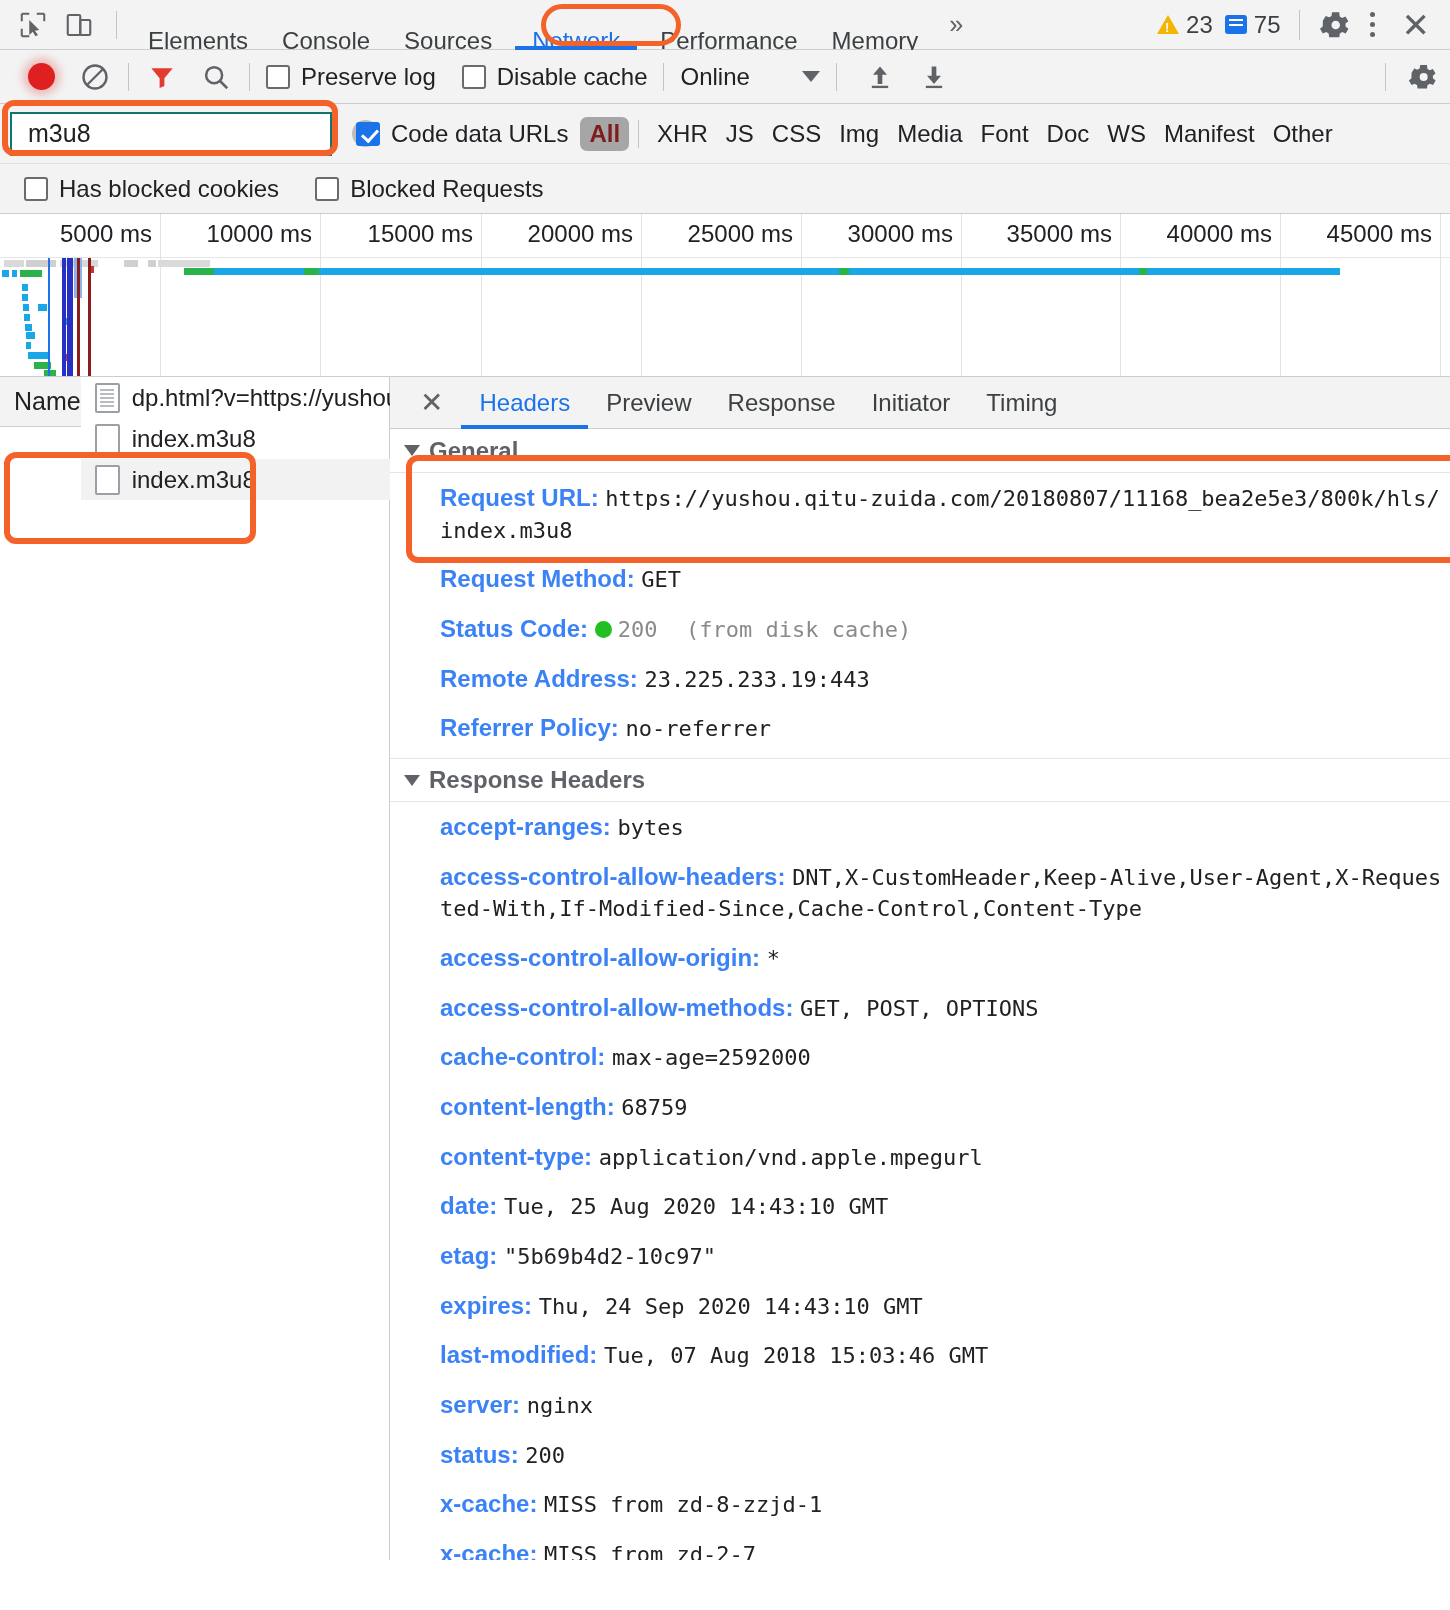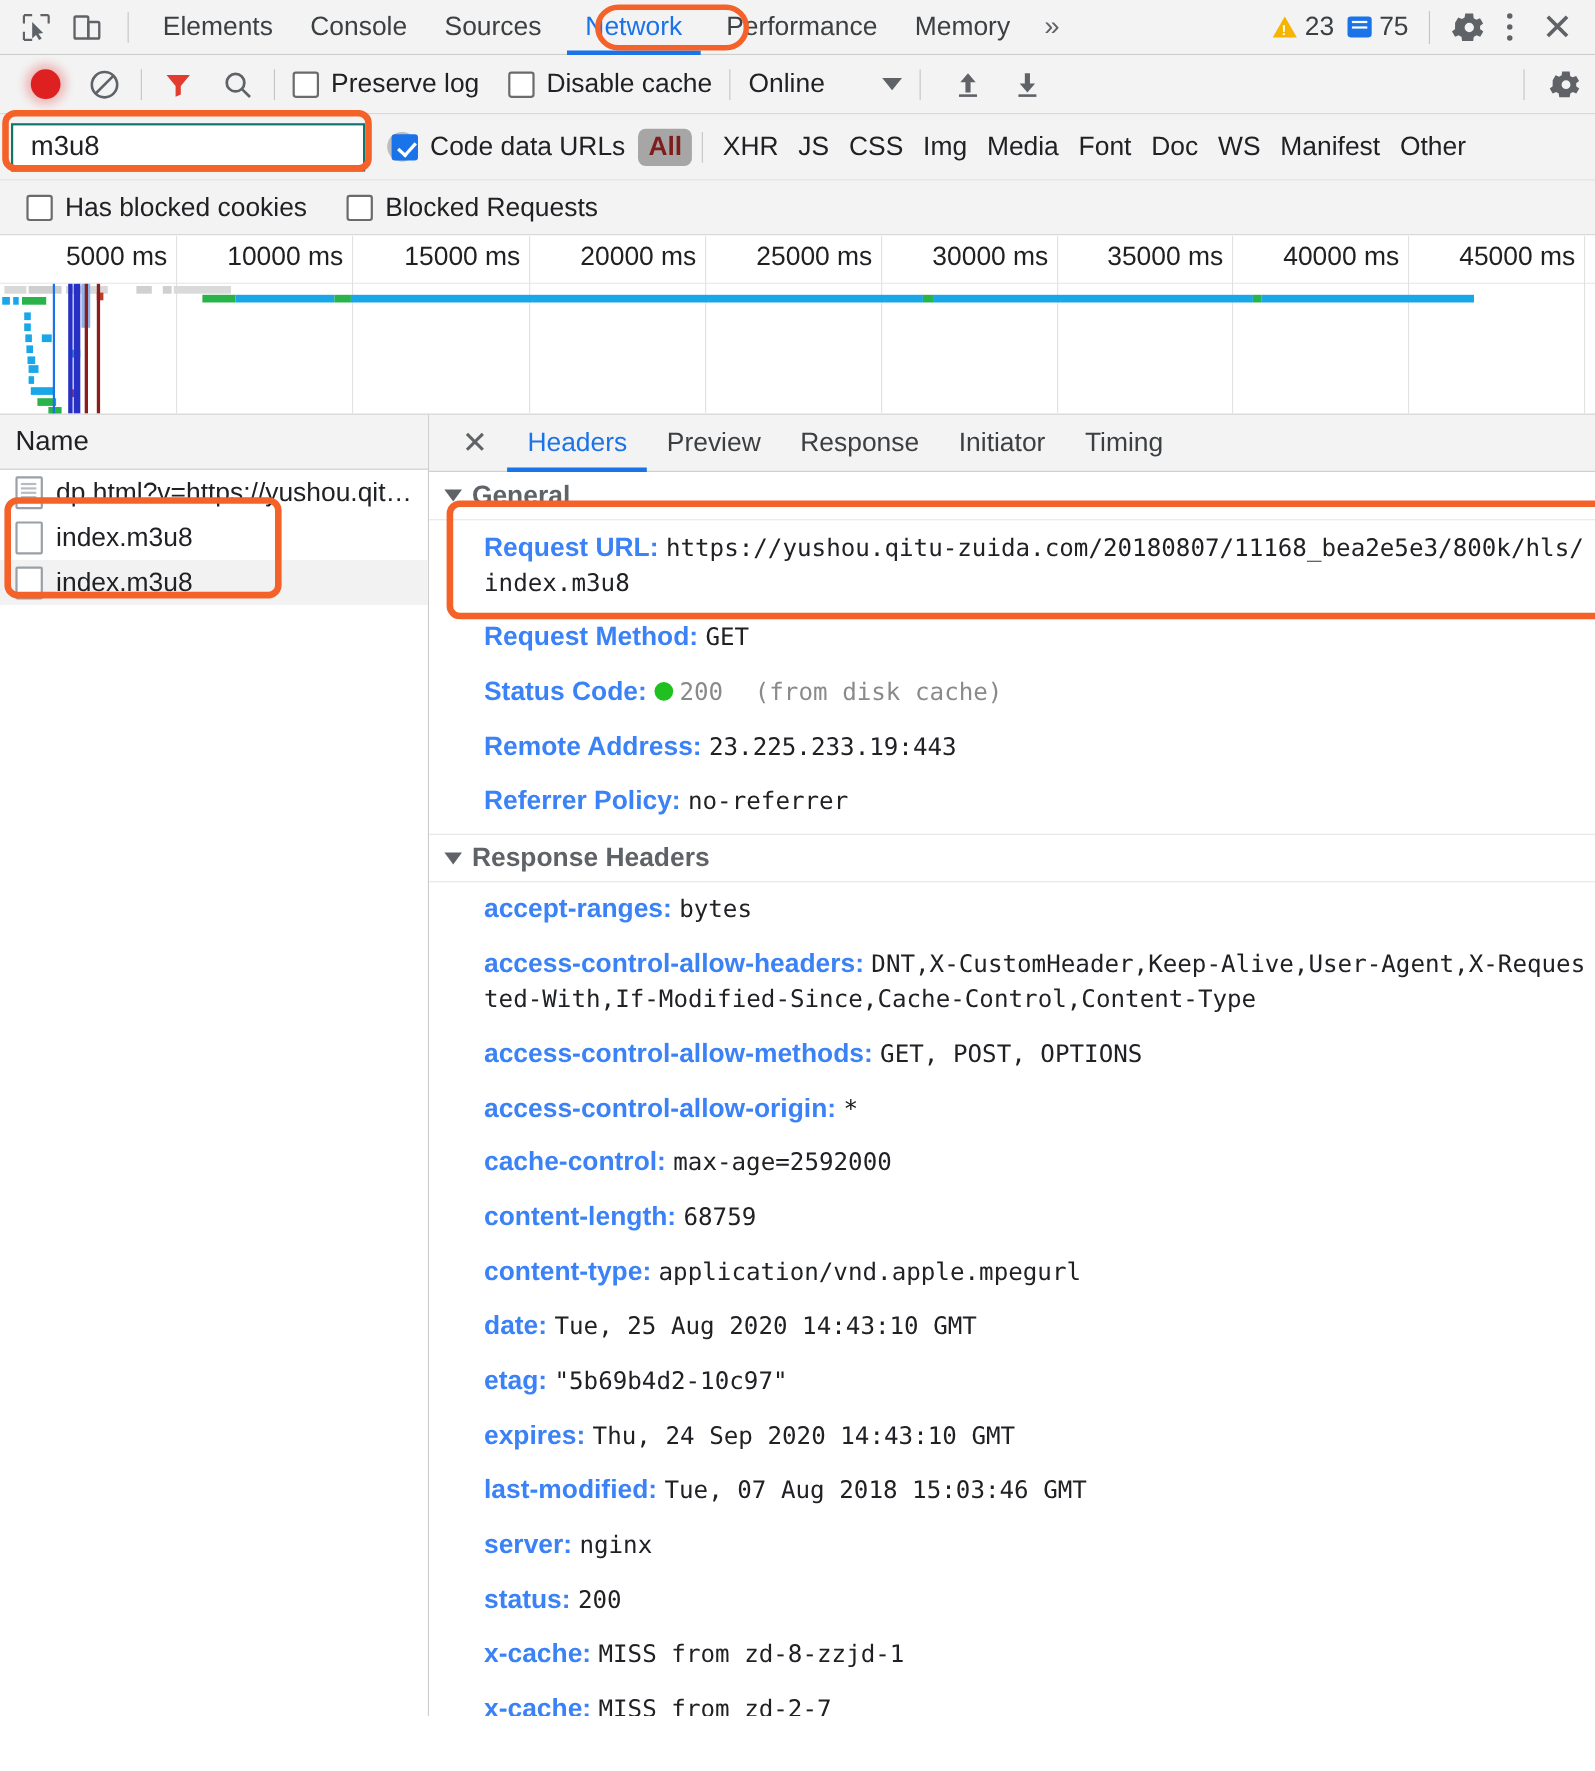--- a/index.html
+++ b/index.html
@@ -15,21 +15,21 @@
 
   
   .devtools-tabbar{
     height:50px; display:flex; align-items:center;
     background:#f3f3f3; border-bottom:1px solid #cdcdcd;
     padding-left:10px; position:relative;
   }
   .tb-icon{ width:46px; height:42px; display:flex; align-items:center; justify-content:center; cursor:pointer; }
   .tb-sep{ width:1px; height:28px; background:#c4c4c4; margin:0 14px; }
   .maintab{
-    padding:0 17px; height:50px; line-height:50px; font-size:24px; color:#3c4043;
+    padding:16px 17px; height:50px; line-height:50px; font-size:24px; color:#3c4043;
     cursor:pointer; white-space:nowrap;
   }
   .maintab.active{ color:#1a73e8; box-shadow: inset 0 -4px 0 #1a73e8; }
   .chev{ padding:0 14px; font-size:25px; color:#5f6368; cursor:pointer; }
   .tabbar-right{ margin-left:auto; display:flex; align-items:center; padding-right:12px; gap:6px; }
   .warn-chip{ display:flex; align-items:center; gap:7px; font-size:24px; color:#3c4043; cursor:pointer; }
   .tri-warn{
     width:0;height:0;border-left:11px solid transparent;border-right:11px solid transparent;
     border-bottom:19px solid #f5b400; position:relative;
   }
@@ -87,21 +87,21 @@
   .overview{ height:163px;background:#fff;position:relative;border-bottom:1px solid #cdcdcd;overflow:hidden;}
   .ov-ruler{ height:44px;position:relative;border-bottom:1px solid #e6e6e6;}
   .ov-tick{ position:absolute;top:0;bottom:-119px;width:1px;background:#e2e2e2;}
   .ov-lbl{ position:absolute;top:6px;font-size:24px;color:#202124;transform:translateX(-100%);padding-right:8px;white-space:nowrap;}
   .ov-canvas{ position:absolute;left:0;right:0;top:44px;bottom:0;}
   .bar{ position:absolute;height:7px;}
   .vline{ position:absolute;top:0;bottom:0;width:3px; }
 
   
   .main{ display:flex; height:1183px; }
-  .reqlist{ width:390px;border-right:1px solid #cdcdcd;display:flex;flex-direction:column;background:#fff;}
+  .reqlist{ width:390px;border-right:1px solid #cdcdcd;display:flex;flex-direction:row;background:#fff;}
   .rl-head{ height:50px;display:flex;align-items:center;padding-left:14px;font-size:25px;color:#202124;
     background:#f3f3f3;border-bottom:1px solid #cdcdcd;}
   .rl-rows{ flex:1; }
   .rl-row{ height:41px;display:flex;align-items:center;gap:12px;padding-left:14px;font-size:24px;color:#202124;cursor:pointer;}
   .rl-row.alt{ background:#f2f2f2; }
   .rl-row .nm{ overflow:hidden;white-space:nowrap;text-overflow:ellipsis; }
   .doc-ic{ width:25px;height:30px;border:2px solid #9aa0a6;background:#fff;flex:none;position:relative;border-radius:2px;}
   .doc-ic.lines::after{content:"";position:absolute;left:3px;top:4px;width:14px;height:2px;background:#b7bcc2;
     box-shadow:0 4px 0 #b7bcc2,0 8px 0 #b7bcc2,0 12px 0 #b7bcc2,0 16px 0 #b7bcc2;}
   .rl-status{ height:44px;display:flex;align-items:center;gap:0;background:#f3f3f3;border-top:1px solid #cdcdcd;
@@ -402,22 +402,22 @@
         <b>Referrer Policy:</b>
         <span class="v">no-referrer</span>
       </div>
 
       <div class="sec-head" style="border-top:1px solid #e6e6e6;">
         <span class="tri"></span>
         <span>Response Headers</span>
       </div>
       <div class="kv"><b>accept-ranges:</b> <span class="v">bytes</span></div>
       <div class="kv"><b>access-control-allow-headers:</b> <span class="v">DNT,X-CustomHeader,Keep-Alive,User-Agent,X-Requested-With,If-Modified-Since,Cache-Control,Content-Type</span></div>
+      <div class="kv"><b>access-control-allow-origin:</b> <span class="v">*</span></div>
       <div class="kv"><b>access-control-allow-methods:</b> <span class="v">GET, POST, OPTIONS</span></div>
-      <div class="kv"><b>access-control-allow-origin:</b> <span class="v">*</span></div>
       <div class="kv"><b>cache-control:</b> <span class="v">max-age=2592000</span></div>
       <div class="kv"><b>content-length:</b> <span class="v">68759</span></div>
       <div class="kv"><b>content-type:</b> <span class="v">application/vnd.apple.mpegurl</span></div>
       <div class="kv"><b>date:</b> <span class="v">Tue, 25 Aug 2020 14:43:10 GMT</span></div>
       <div class="kv"><b>etag:</b> <span class="v">"5b69b4d2-10c97"</span></div>
       <div class="kv"><b>expires:</b> <span class="v">Thu, 24 Sep 2020 14:43:10 GMT</span></div>
       <div class="kv"><b>last-modified:</b> <span class="v">Tue, 07 Aug 2018 15:03:46 GMT</span></div>
       <div class="kv"><b>server:</b> <span class="v">nginx</span></div>
       <div class="kv"><b>status:</b> <span class="v">200</span></div>
       <div class="kv"><b>x-cache:</b> <span class="v">MISS from zd-8-zzjd-1</span></div>

